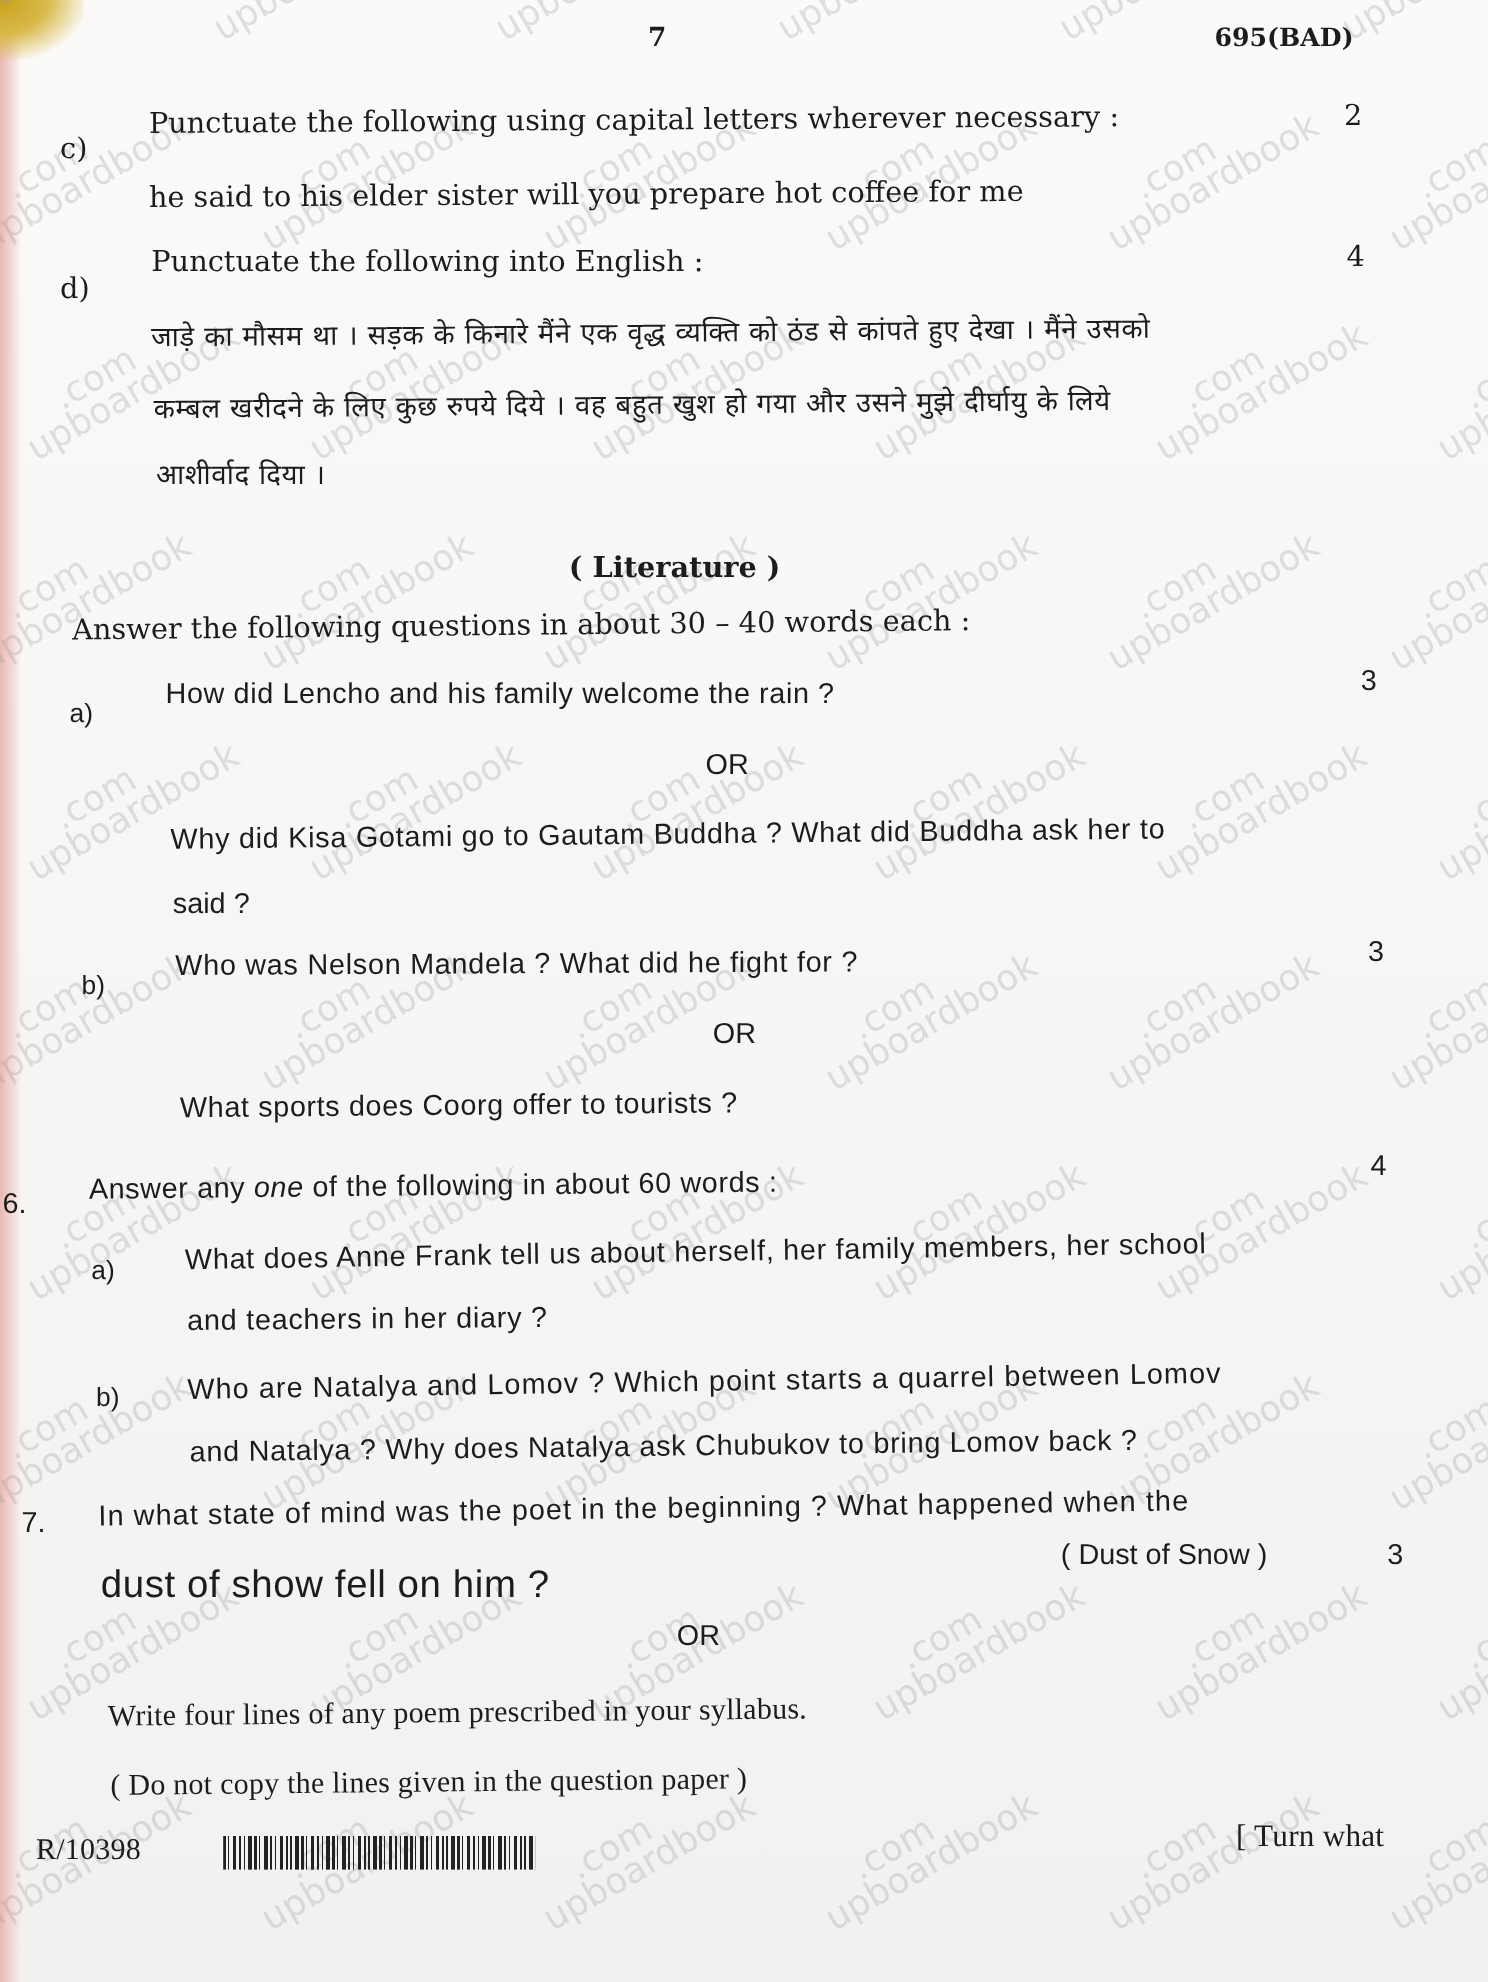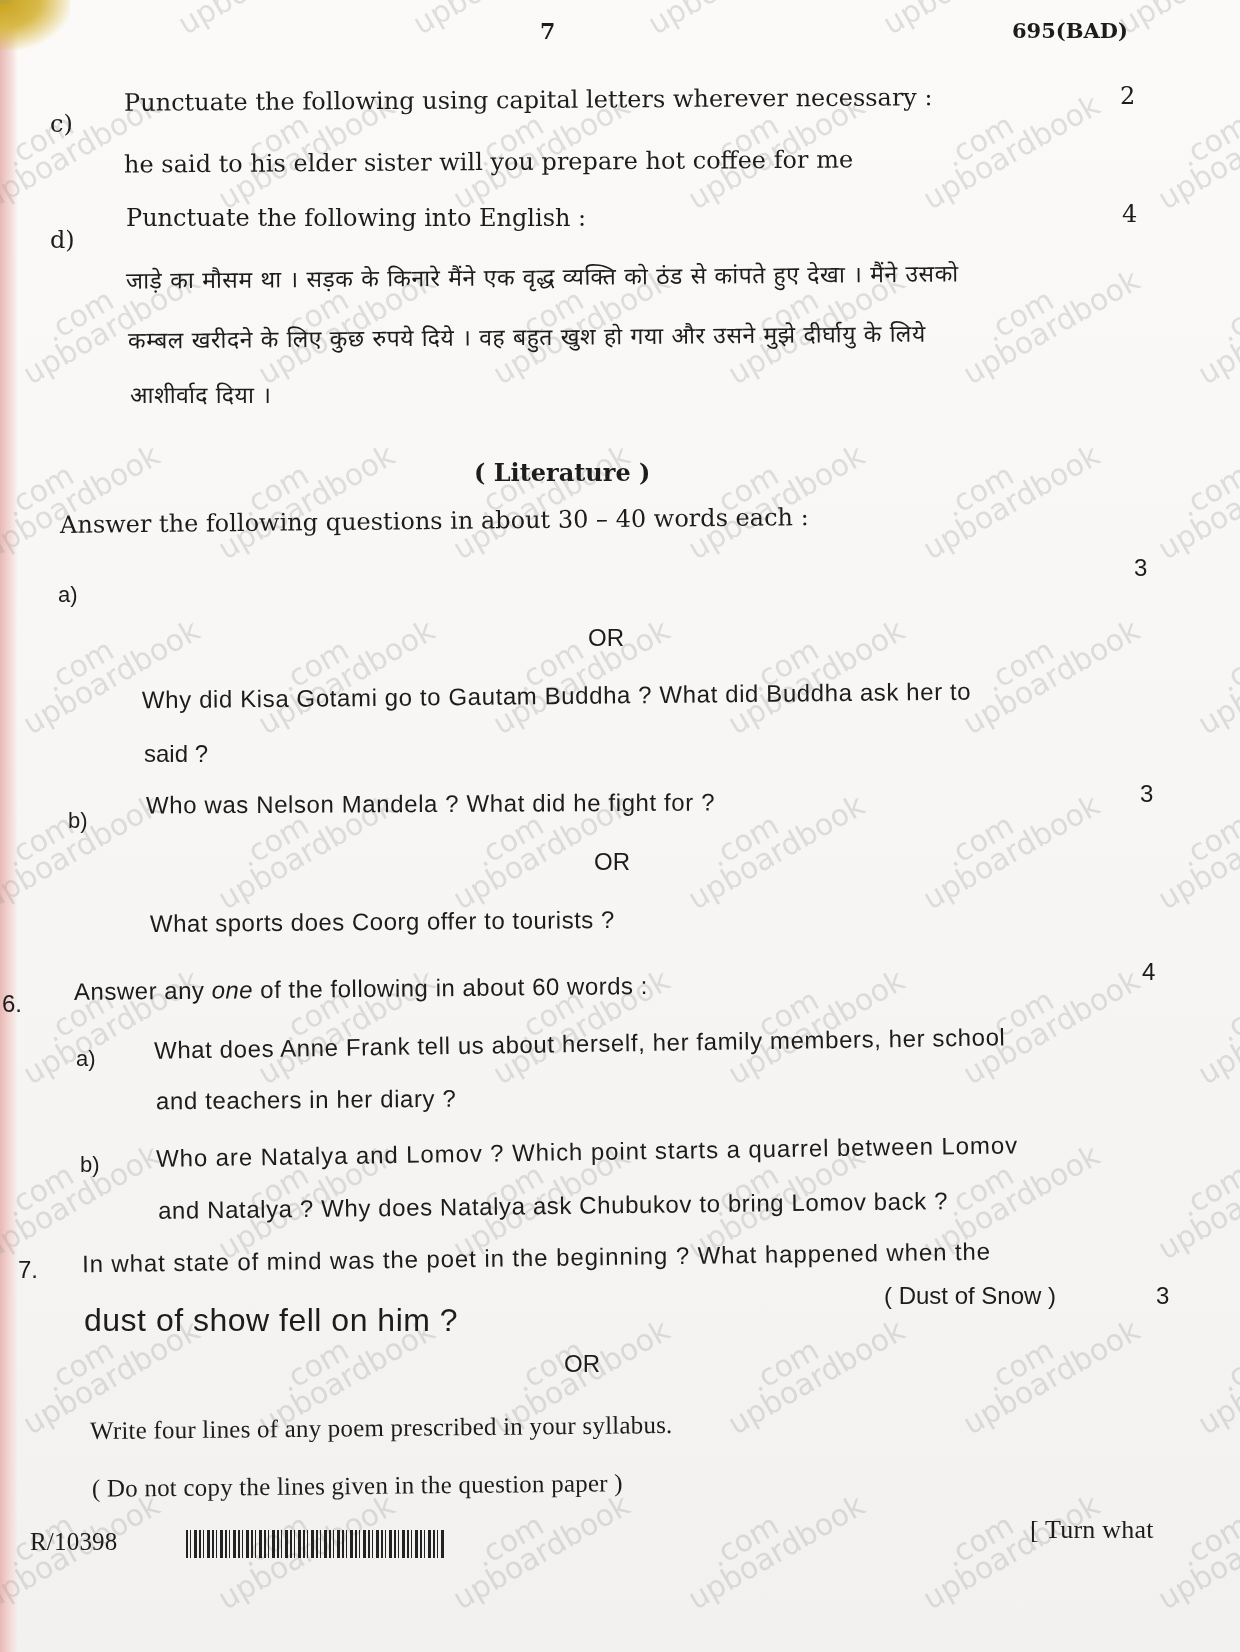--- a/index.html
+++ b/index.html
@@ -316,20 +316,21 @@
   <div class="t" style="left:126px;top:204px;">Punctuate the following into English :</div>
   <div class="t" style="left:1122px;top:200px;">4</div>
   <div class="t hi" style="left:126px;top:260px;transform:rotate(-0.5deg);">जाड़े का मौसम था । सड़क के किनारे मैंने एक वृद्ध व्यक्ति को ठंड से कांपते हुए देखा । मैंने उसको</div>
   <div class="t hi" style="left:128px;top:320px;transform:rotate(-0.5deg);">कम्बल खरीदने के लिए कुछ रुपये दिये । वह बहुत खुश हो गया और उसने मुझे दीर्घायु के लिये</div>
   <div class="t hi" style="left:130px;top:378px;">आशीर्वाद दिया ।</div>
 
   <div class="t bold" style="left:474px;top:458px;">( Literature )</div>
 
   <div class="t" style="left:60px;top:507px;transform:rotate(-0.6deg);">Answer the following questions in about 30 – 40 words each :</div>
   <div class="t sans" style="left:58px;top:582px;font-size:22px;">a)</div>
+  <div class="t sans" style="left:138px;top:565px;font-size:24px;letter-spacing:0.5px;">How did Lencho and his family welcome the rain ?</div>
   <div class="t sans" style="left:1134px;top:554px;">3</div>
   <div class="t sans" style="left:588px;top:624px;">OR</div>
   <div class="t sans" style="left:142px;top:682px;font-size:24px;letter-spacing:0.6px;transform:rotate(-0.6deg);">Why did Kisa Gotami go to Gautam Buddha ? What did Buddha ask her to</div>
   <div class="t sans" style="left:144px;top:740px;font-size:24px;">said ?</div>
   <div class="t sans" style="left:68px;top:808px;font-size:22px;">b)</div>
   <div class="t sans" style="left:146px;top:790px;font-size:24px;letter-spacing:0.6px;transform:rotate(-0.3deg);">Who was Nelson Mandela ? What did he fight for ?</div>
   <div class="t sans" style="left:1140px;top:780px;">3</div>
   <div class="t sans" style="left:594px;top:848px;">OR</div>
   <div class="t sans" style="left:150px;top:908px;font-size:24px;letter-spacing:0.5px;transform:rotate(-0.5deg);">What sports does Coorg offer to tourists ?</div>
 

